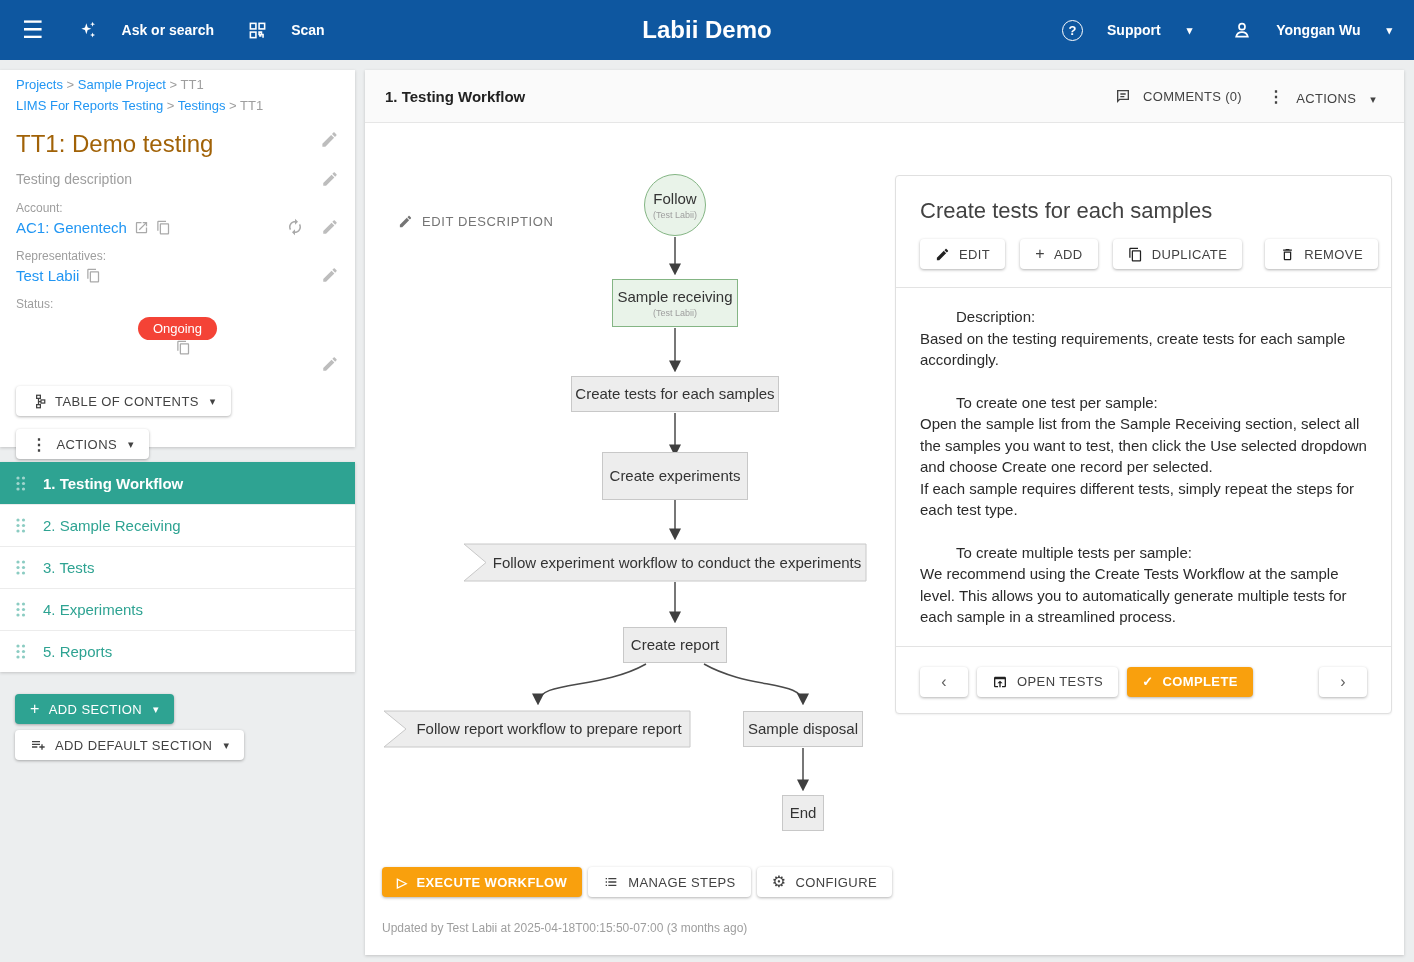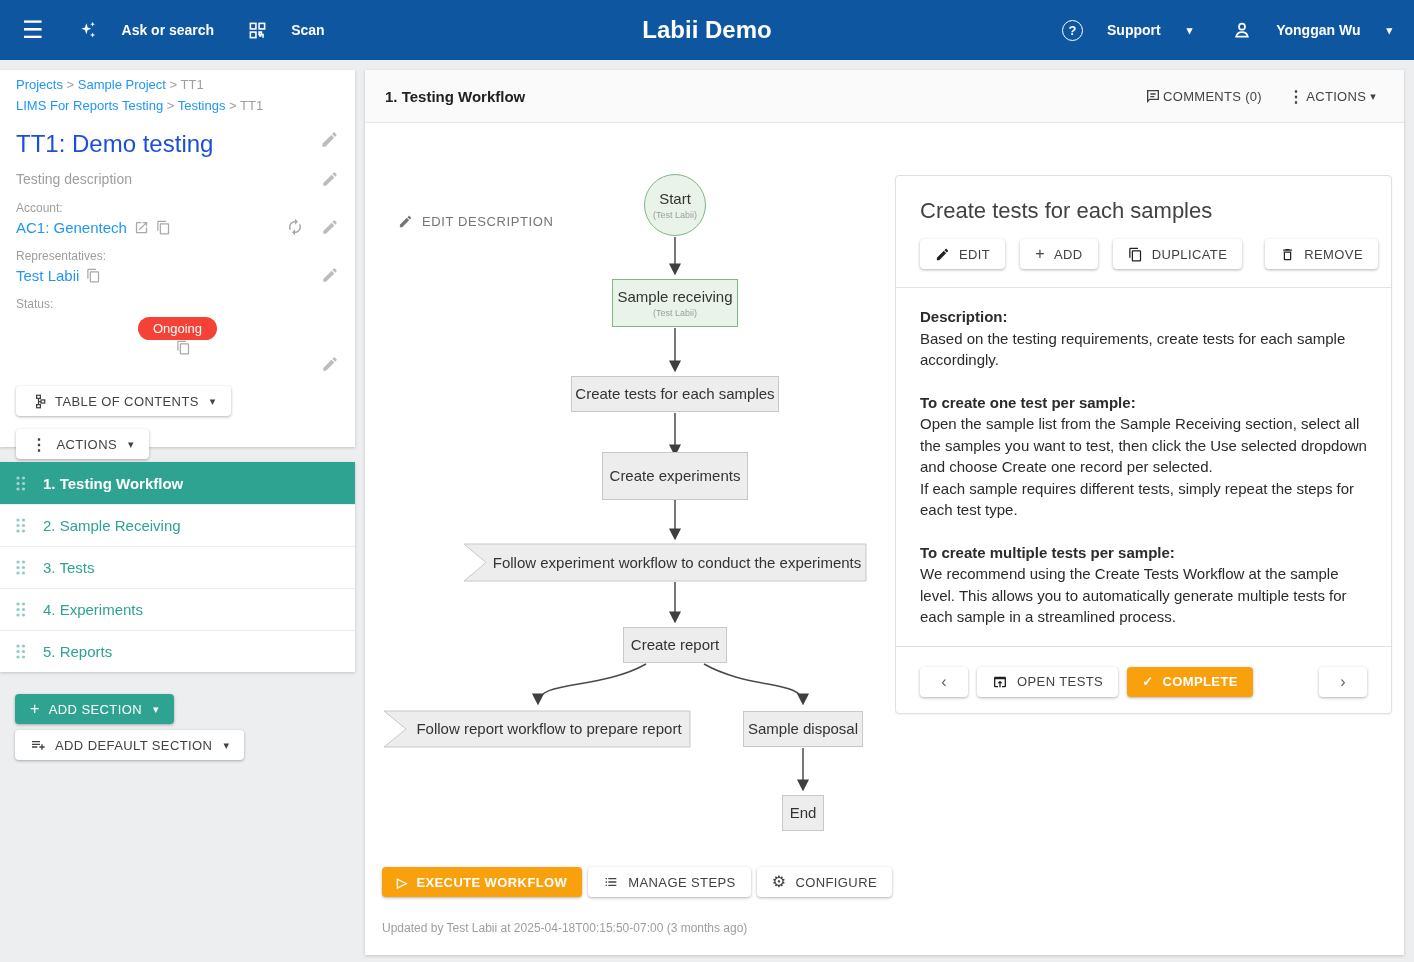--- a/index.html
+++ b/index.html
@@ -32,21 +32,21 @@
   }
   .caret { font-size: 11px; margin-left: 2px; }
   
   .card { background: #fff; box-shadow: 0 1px 3px rgba(0,0,0,.18); }
   
   .side-card1 { position: absolute; left: 0; top: 70px; width: 355px; height: 377px; padding: 4px 16px; }
   .crumb { font-size: 13px; line-height: 21px; white-space: nowrap; }
   .crumb a { color: #2196F3; text-decoration: none; cursor: pointer; }
   .crumb .sep, .crumb .muted { color: #9e9e9e; }
   .title-row { display: flex; align-items: flex-start; justify-content: space-between; margin-top: 14px; }
-  .record-title { font-size: 24px; font-weight: 500; color: #1d4ed8; }
+  .record-title { font-size: 24px; font-weight: 500; color: #a16207; }
   .desc-row { display: flex; align-items: center; justify-content: space-between; margin-top: 12px; }
   .placeholder { font-size: 14px; color: #9e9e9e; }
   .field-label { font-size: 12px; color: #9e9e9e; margin-top: 13px; }
   .field-row { display: flex; align-items: center; margin-top: 3px; }
   .field-row .val { font-size: 15px; color: #2196F3; text-decoration: none; cursor: pointer; }
   .mini-ic { margin-left: 7px; display: inline-flex; cursor: pointer; }
   .right-ics { margin-left: auto; display: inline-flex; gap: 10px; }
   .pill {
     display: inline-block; background: #F44336; color: #fff; font-size: 13px;
     padding: 4px 15px; border-radius: 14px;
@@ -76,21 +76,21 @@
   .add-default-btn { position: absolute; left: 15px; top: 730px; }
   
   .main-card { position: absolute; left: 365px; top: 70px; width: 1039px; height: 885px; overflow: hidden; }
   .main-header {
     position: relative; z-index: 3; height: 53px; display: flex; align-items: center;
     padding: 0 20px; background: #fafafa; border-bottom: 1px solid #e6e6e6;
   }
   .main-header .htitle { font-size: 15px; font-weight: 700; color: #212121; }
   .main-header .hright { margin-left: auto; display: flex; align-items: center; gap: 10px; }
   .flatbtn {
-    display: inline-flex; align-items: center; gap: 2px; background: none; border: none;
+    display: inline-flex; align-items: flex-end; gap: 12px; background: none; border: none;
     font-family: inherit; font-size: 13px; letter-spacing: .3px; color: #424242; cursor: pointer; padding: 6px 8px;
   }
   .edit-desc {
     position: absolute; z-index: 2; left: 33px; top: 144px;
     display: inline-flex; align-items: center; gap: 9px;
     font-size: 13px; letter-spacing: .6px; color: #757575; cursor: pointer; background: none; border: none; font-family: inherit;
   }
   
   .flow { position: absolute; inset: 0; z-index: 1; }
   .flow svg { position: absolute; left: 0; top: 0; }
@@ -107,21 +107,21 @@
   .panel {
     position: absolute; z-index: 4; left: 530px; top: 105px; width: 497px;
     background: #fff; border: 1px solid #e0e0e0; border-radius: 4px;
     box-shadow: 0 1px 2px rgba(0,0,0,.06);
     padding: 22px 24px 16px;
   }
   .panel h2 { font-size: 22px; font-weight: 400; color: #424242; margin-bottom: 15px; }
   .panel .btnrow { display: flex; gap: 15px; }
   .panel hr { border: none; border-top: 1px solid #e3e3e3; margin: 18px -24px; }
   .rich { font-size: 15px; line-height: 21.5px; color: #2b2b2b; }
-  .rich .h { font-weight: 700; margin-top: 21px; }
+  .rich .h { font-weight: 400; margin-top: 21px; margin-left: 36px; }
   .panel-footer { display: flex; align-items: center; gap: 9px; padding-top: 2px; }
   .sqbtn { width: 48px; justify-content: center; font-size: 16px; color: #616161; }
   .next-btn { margin-left: auto; }
   
   .bottom-actions { position: absolute; z-index: 2; left: 17px; top: 797px; display: flex; gap: 6px; }
   .updated { position: absolute; z-index: 2; left: 17px; top: 851px; font-size: 12px; color: #9e9e9e; }
   .icf { display: inline-flex; }
   .play-glyph { font-size: 13px; }
   .gear-glyph { font-size: 16px; line-height: 1; color: #424242; }
   .dots-glyph { font-size: 16px; color: #424242; font-weight: 700; }
@@ -421,21 +421,21 @@
         <path d="M339,594 C 385,620 438,610 438,633" marker-end="url(#arr)"></path>
         <path d="M438,678 L438,719" marker-end="url(#arr)"></path>
       </g>
       <g fill="#EDEDED" stroke="#C8C8C8" stroke-width="1">
         <polygon points="99,474 501,474 501,511 99,511 121,492.5"></polygon>
         <polygon points="19,641 325,641 325,677 19,677 41,659"></polygon>
       </g>
     </svg>
 
     <div class="node circle green" style="left:279px; top:104px; width:62px; height:62px;">
-      <span>Start</span>
+      <span>Follow</span>
       <span class="sub">(Test Labii)</span>
     </div>
     <div class="node green" style="left:247px; top:209px; width:126px; height:48px;">
       <span>Sample receiving</span>
       <span class="sub">(Test Labii)</span>
     </div>
     <div class="node rect" style="left:206px; top:306px; width:208px; height:36px;">
       <span>Create tests for each samples</span>
     </div>
     <div class="node rect" style="left:237px; top:382px; width:146px; height:48px;">

